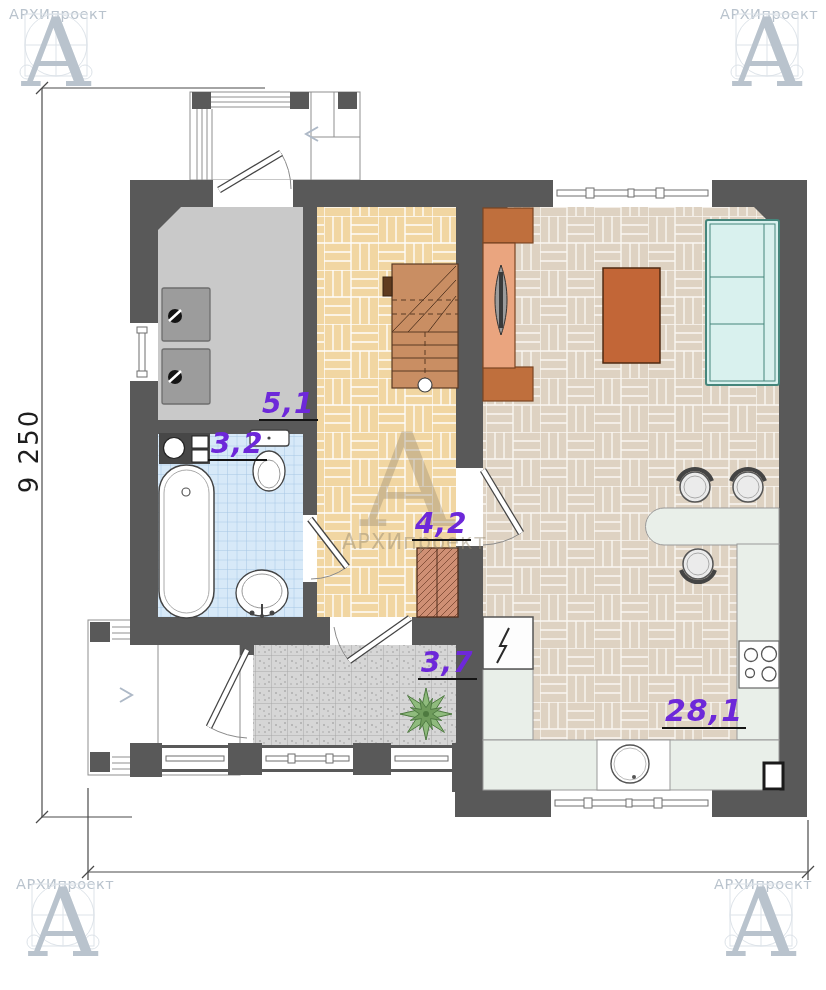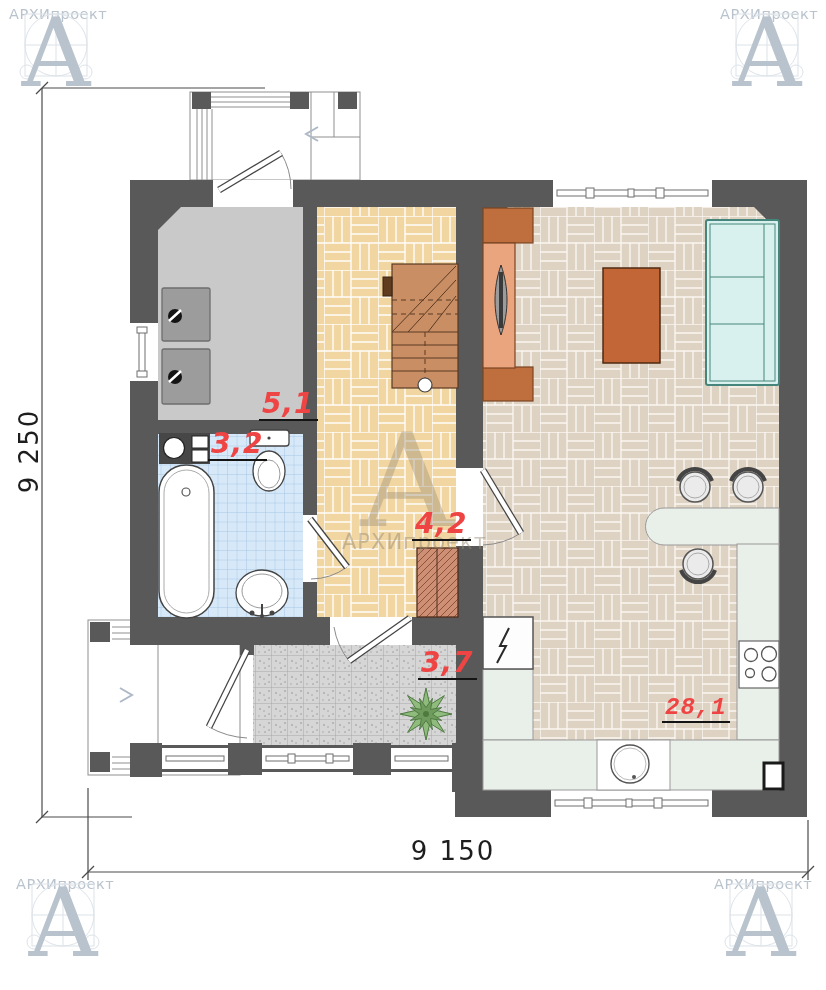--- a/index.html
+++ b/index.html
@@ -1,23 +1,23 @@
 <!DOCTYPE html>
 <html><head>
 <meta charset="utf-8">
 <style>
   html,body{margin:0;padding:0;background:#ffffff;}
   .stage{position:relative;width:826px;height:990px;background:#fff;overflow:hidden;
          font-family:"DejaVu Sans", sans-serif;}
   .stage svg{position:absolute;left:0;top:0;}
   
   .area-label{position:absolute;font-style:italic;font-weight:600;font-size:28px;
-              color:#ef4444;line-height:1.0;border-bottom:2px solid #141414;
+              color:#6d28d9;line-height:1.0;border-bottom:2px solid #141414;
               padding:0 3px 1px 3px;letter-spacing:1px;}
-  .area-label.big{font-size:24px;font-family:Liberation Mono, monospace;}
+  .area-label.big{font-size:30px;}
   
   .dim-text{position:absolute;font-size:26px;color:#1e1e1e;letter-spacing:2px;line-height:1;}
   .dim-text.vert{left:-36px;top:438px;width:130px;text-align:center;transform:rotate(-90deg);}
   .dim-text.horiz{left:388px;top:838px;width:130px;text-align:center;}
   
   .logo{position:absolute;width:112px;text-align:left;}
   .logo .cap{font-size:14.5px;color:#b9c3cd;letter-spacing:.5px;margin-top:0;padding-left:6px;}
   
   .wm-letter{position:absolute;left:358px;top:416px;font-family:"DejaVu Serif",serif;
              font-size:130px;line-height:1;color:rgba(150,138,112,.38);}
@@ -315,21 +315,20 @@
 <div class="wm-letter">А</div>
 <div class="wm-cap">АРХИпроект</div>
 
 <div class="area-label" style="left:259px;top:390px;">5,1</div>
 <div class="area-label" style="left:208px;top:430px;">3,2</div>
 <div class="area-label" style="left:412px;top:510px;">4,2</div>
 <div class="area-label" style="left:418px;top:649px;">3,7</div>
 <div class="area-label big" style="left:662px;top:696px;">28,1</div>
 
 <div class="dim-text vert">9 250</div>
-<div class="dim-text horiz">9 150</div>
 
 <div class="logo" style="left:3px;top:6px;">
   <svg width="110" height="94" viewBox="0 0 110 94">
     <g stroke="#dde3e9" stroke-width="1" fill="none">
       <rect x="22" y="8" width="62" height="62"></rect>
           <circle cx="53" cy="39" r="31"></circle>
       <path d="M53 8 V70 M22 39 H84"></path>
       <circle cx="24" cy="66" r="7"></circle>
           <circle cx="82" cy="66" r="7"></circle>
     </g>

